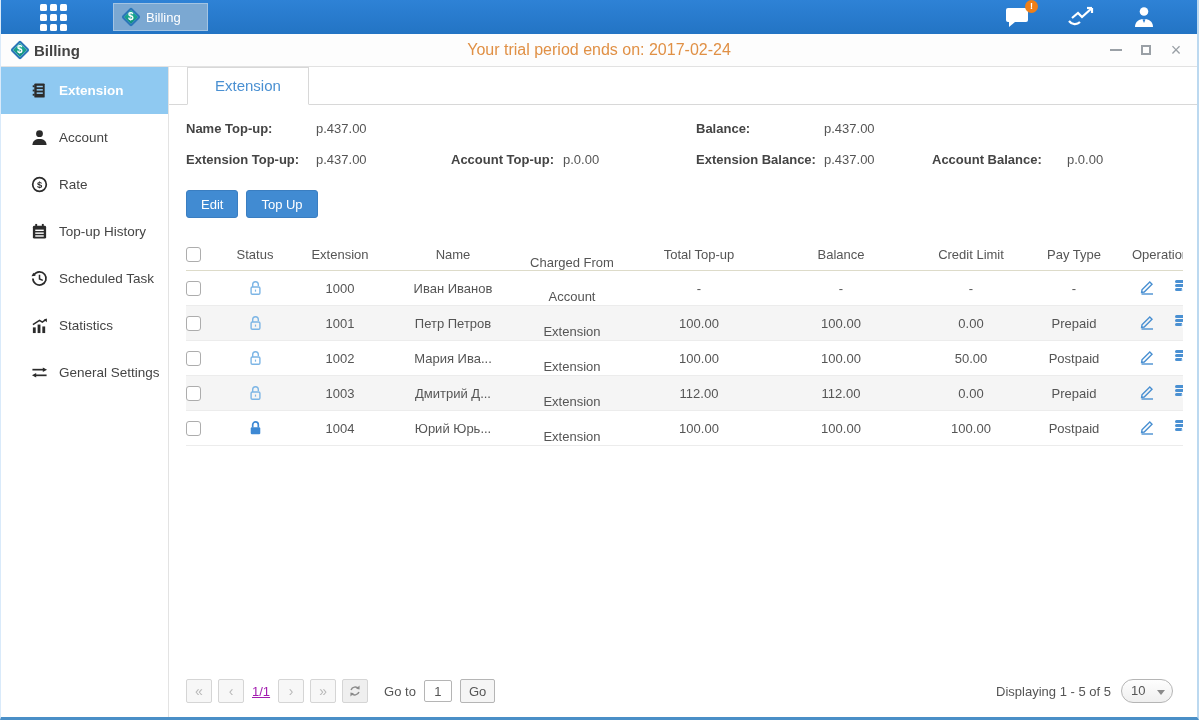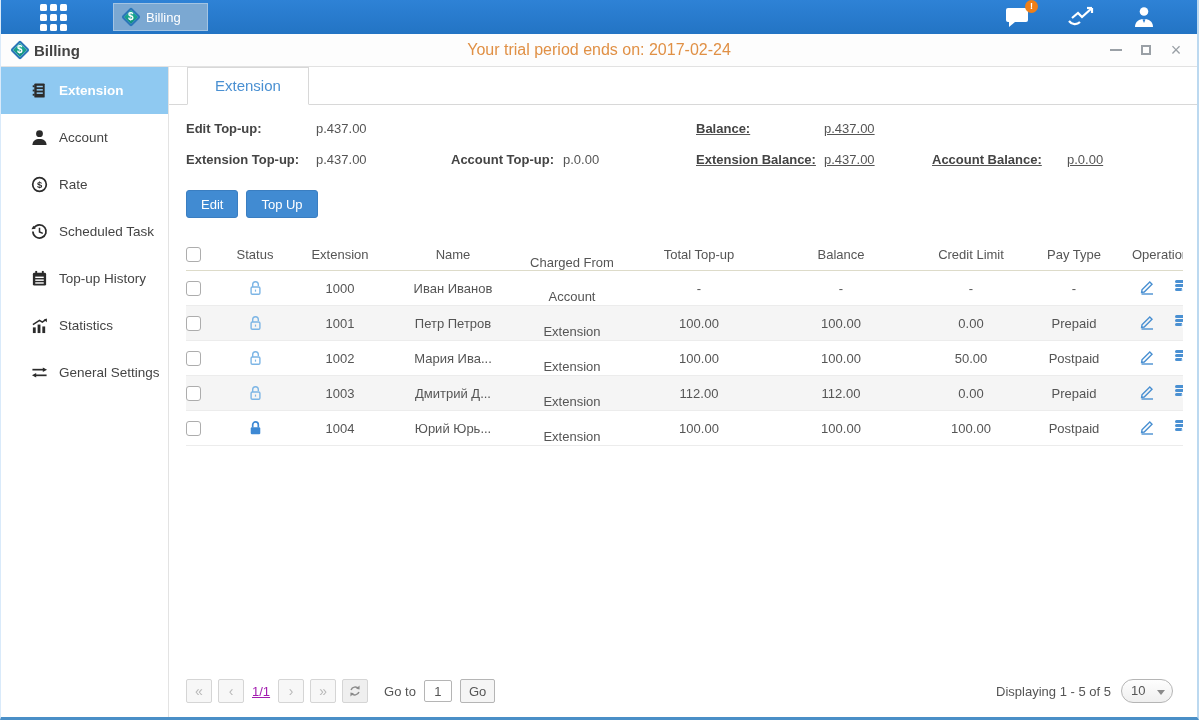--- a/index.html
+++ b/index.html
@@ -35,21 +35,21 @@
   .side-item svg { flex-shrink:0; color:#2b2b2b; }
   .side-item.active { background:#8fc9f1; color:#fff; font-weight:600; }
 
   .main { flex:1; display:flex; flex-direction:column; min-width:0; }
   .tabstrip { height:38px; display:flex; padding-left:18px; border-bottom:1px solid #d8d8d8; flex-shrink:0; }
   .tab { padding:0 27px; line-height:36px; background:#fff; border:1px solid #d8d8d8; border-bottom:1px solid #fff; margin-bottom:-1px; color:#4a90d2; font-size:15px; cursor:pointer; }
 
   
   .summary { display:flex; padding:14px 0 0 17px; }
   .sum-left { width:510px; display:grid; grid-template-columns:130px 135px 112px auto; row-gap:11px; line-height:20px; }
-  .sum-right { flex:1; display:grid; grid-template-columns:128px 108px 135px auto; row-gap:11px; line-height:20px;text-decoration:underline; }
+  .sum-right { flex:1; display:grid; grid-template-columns:128px 108px 135px auto; row-gap:11px; line-height:20px; }
   .lbl { font-weight:bold; color:#444; }
   .val { color:#555; }
 
   
   .btn-row { display:flex; gap:8px; padding:20px 0 0 17px; }
   .btn { height:28px; padding:0 14px; background:#418bd2; border:1px solid #3a7ec1; border-radius:3px; color:#fff; font-size:13px; display:flex; align-items:center; cursor:pointer; }
 
   
   .table { margin:20px 14px 0 17px; }
   .thead, .trow { display:flex; align-items:center; }
@@ -168,39 +168,39 @@
         <span>Account</span>
       </div>
       <div class="side-item">
         <svg width="17" height="17" viewBox="0 0 18 18">
             <circle cx="9" cy="9" r="7.2" fill="none" stroke="currentColor" stroke-width="1.8"></circle>
             <text x="9" y="13" text-anchor="middle" font-size="10" font-weight="bold" fill="currentColor">$</text>
           </svg>
         <span>Rate</span>
       </div>
       <div class="side-item">
-        <svg width="17" height="17" viewBox="0 0 18 18" fill="none" stroke="currentColor">
-            <path d="M3.2 5 A7 7 0 1 1 2 9" stroke-width="1.8"></path>
-            <polygon points="0.5,6.5 5,6 2.5,2.8" fill="currentColor" stroke="none"></polygon>
-            <polyline points="9,5 9,9.5 12.5,11" stroke-width="1.6"></polyline>
-          </svg>
-        <span>Scheduled Task</span>
-      </div>
-      <div class="side-item">
         <svg width="17" height="17" viewBox="0 0 18 18">
             <rect x="2" y="3" width="14" height="13.5" rx="1.5" fill="currentColor"></rect>
             <rect x="4.5" y="1" width="2" height="3.5" fill="currentColor"></rect>
             <rect x="11.5" y="1" width="2" height="3.5" fill="currentColor"></rect>
             <rect x="4.5" y="7" width="9" height="1.5" fill="#fff"></rect>
             <rect x="4.5" y="10" width="9" height="1.5" fill="#fff"></rect>
             <rect x="4.5" y="13" width="9" height="1.5" fill="#fff"></rect>
           </svg>
         <span>Top-up History</span>
       </div>
       <div class="side-item">
+        <svg width="17" height="17" viewBox="0 0 18 18" fill="none" stroke="currentColor">
+            <path d="M3.2 5 A7 7 0 1 1 2 9" stroke-width="1.8"></path>
+            <polygon points="0.5,6.5 5,6 2.5,2.8" fill="currentColor" stroke="none"></polygon>
+            <polyline points="9,5 9,9.5 12.5,11" stroke-width="1.6"></polyline>
+          </svg>
+        <span>Scheduled Task</span>
+      </div>
+      <div class="side-item">
         <svg width="17" height="17" viewBox="0 0 18 18" fill="currentColor">
             <rect x="2" y="11" width="3" height="6"></rect>
             <rect x="7" y="8" width="3" height="9"></rect>
             <rect x="12" y="10" width="3" height="7"></rect>
             <path d="M2 8 L9 3.5 L12 5.5 L16 2.5" fill="none" stroke="currentColor" stroke-width="1.6"></path>
             <polygon points="16.8,1.5 16.8,5.5 13.5,3"></polygon>
           </svg>
         <span>Statistics</span>
       </div>
       <div class="side-item">
@@ -214,21 +214,21 @@
       </div>
     </div>
 
     <div class="main">
       <div class="tabstrip">
         <div class="tab">Extension</div>
       </div>
 
       <div class="summary">
         <div class="sum-left">
-          <span class="lbl">Edit Top-up:</span>
+          <span class="lbl">Name Top-up:</span>
           <span class="val">p.437.00</span>
           <span></span>
             <span></span>
           <span class="lbl">Extension Top-up:</span>
           <span class="val">p.437.00</span>
           <span class="lbl">Account Top-up:</span>
           <span class="val">p.0.00</span>
         </div>
         <div class="sum-right">
           <span class="lbl">Balance:</span>

